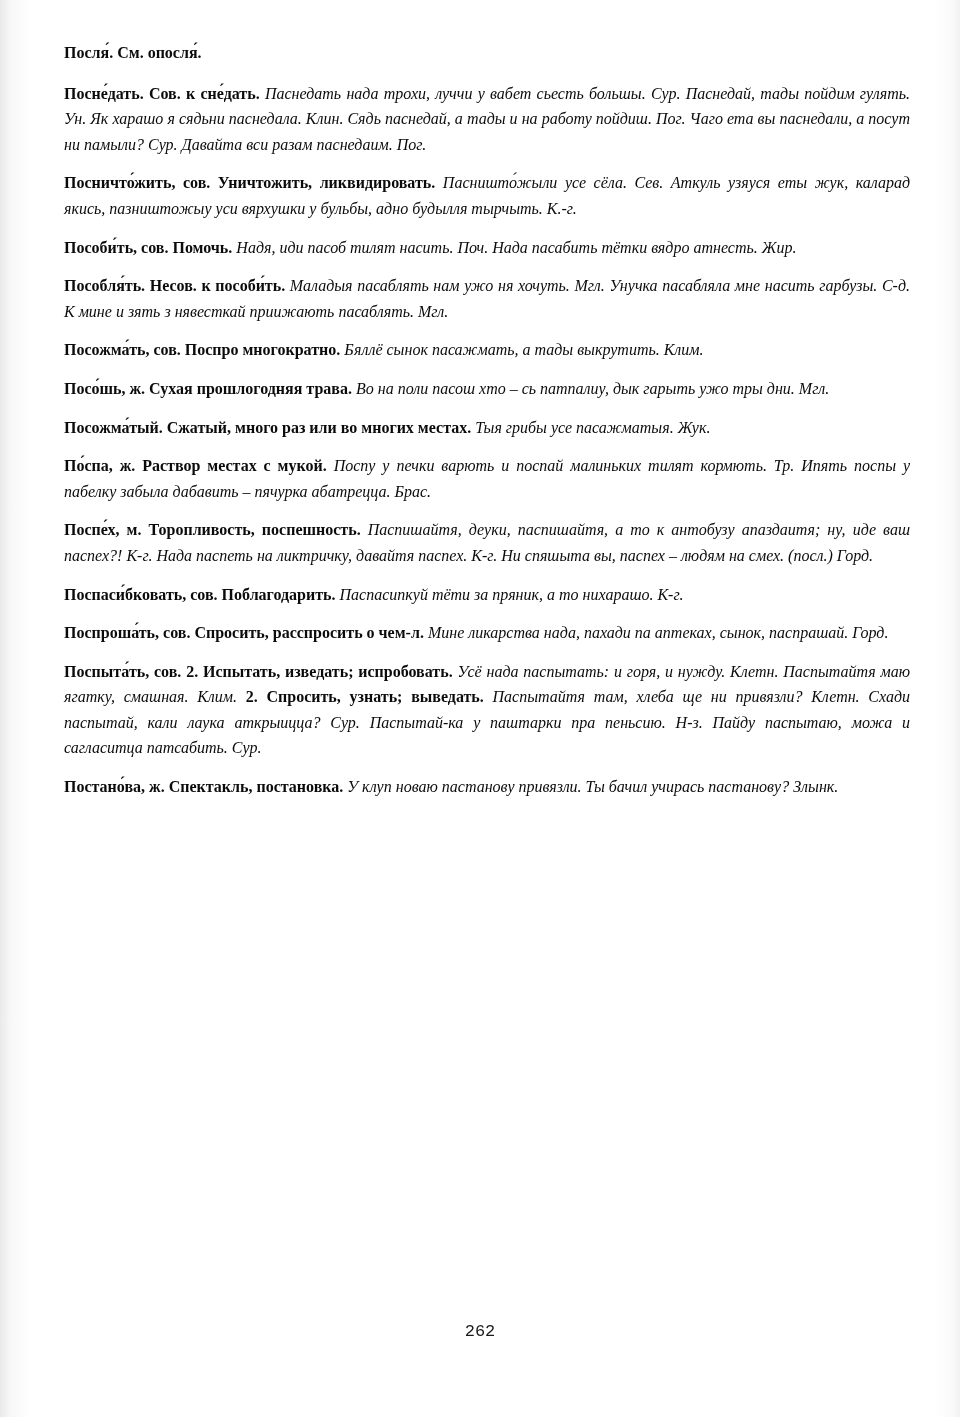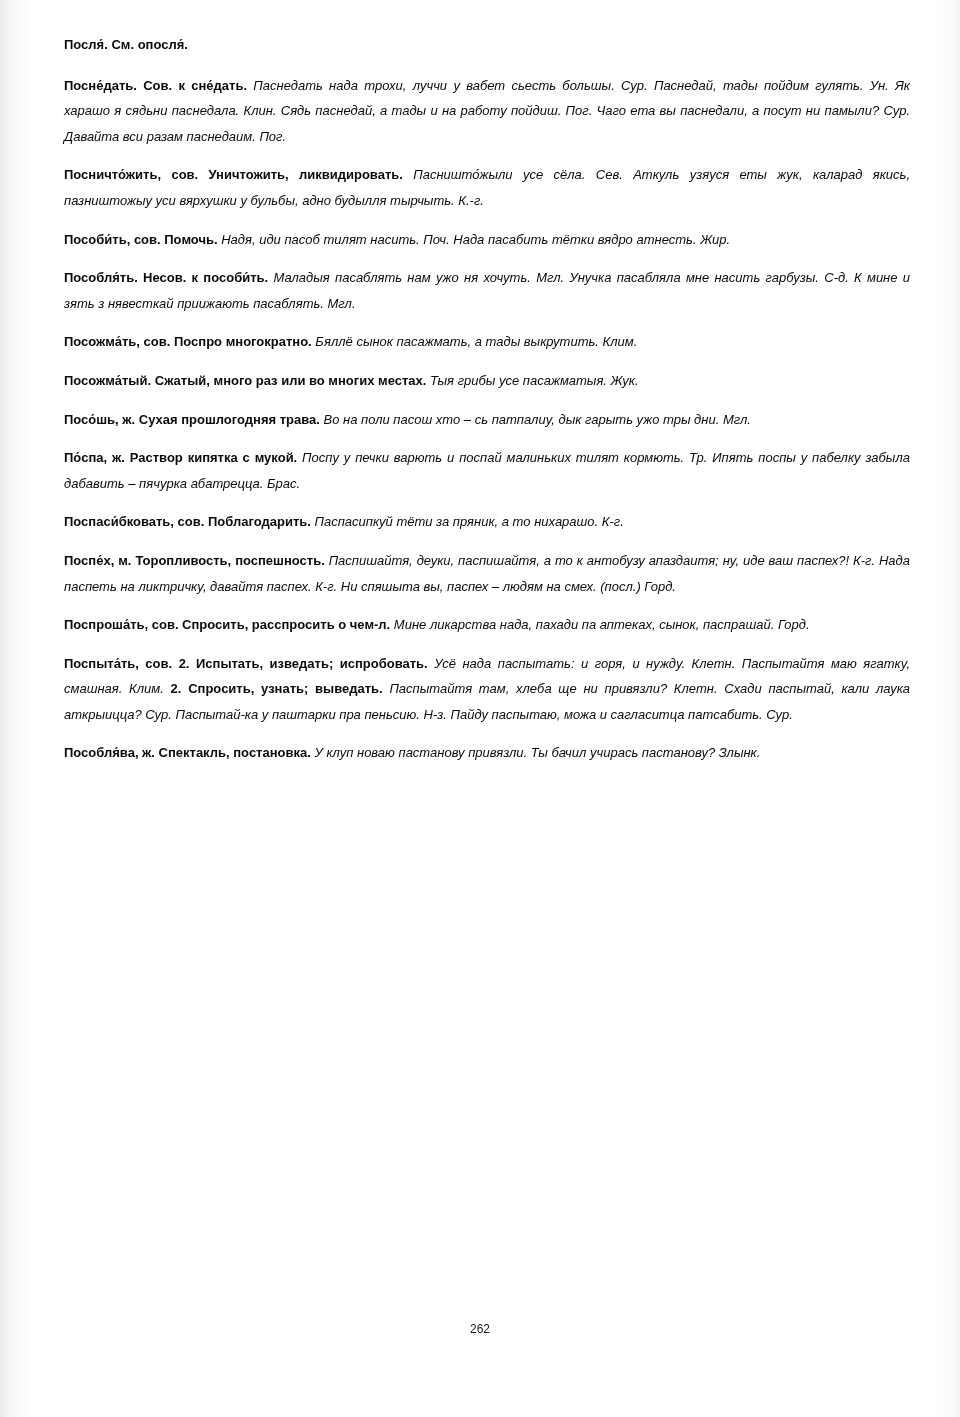--- a/index.html
+++ b/index.html
@@ -19,24 +19,24 @@
     background-image:
       linear-gradient(to right, #e9e9e9 0px, #f7f7f7 10px, #ffffff 30px),
       linear-gradient(to left,  #f2f2f2 0px, #fafafa 8px, #ffffff 26px);
     background-repeat: no-repeat, no-repeat;
     background-size: 30px 100%, 26px 100%;
     background-position: left top, right top;
   }
   .text-column {
     position: absolute;
     left: 64px;
-    top: 32px;
+    top: 40px;
     width: 846px;
-    font-family: Liberation Sans, sans-serif;
-    font-size: 13px;
+    font-family: Liberation Serif, serif;
+    font-size: 16px;
     line-height: 25.6px;
     color: #0b0b0b;
     text-align: justify;
     text-justify: inter-word;
     hyphens: manual;
   }
   .entry {
     margin: 0 0 13px 0;
     text-indent: 0;
   }
@@ -54,22 +54,22 @@
   .ex {
     font-style: italic;
     font-weight: normal;
   }
   .page-number {
     position: absolute;
     left: 0;
     right: 0;
     top: 1322px;
     text-align: center;
-    font-family: Liberation Sans, sans-serif;
-    font-size: 12px;
+    font-family: Liberation Mono, monospace;
+    font-size: 17px;
     color: #1a1a1a;
   }
 </style>
 </head>
 <body>
 
 <div class="page">
 
   <div class="text-column">
 
@@ -97,60 +97,60 @@
       <span class="ex"> Маладыя пасаблять нам ужо ня хочуть. Мгл. Унучка пасабляла мне насить гарбузы. С-д. К мине и зять з нявесткай приижають пасаблять. Мгл.</span>
     </p>
 
 
     <p class="entry">
       <span class="hw">Посожма́ть, сов. Поспро многократно.</span>
       <span class="ex">Бяллё сынок пасажмать, а тады выкрутить. Клим.</span>
     </p>
 
     <p class="entry">
+      <span class="hw">Посо́шь, ж. Сухая прошлогодняя трава.</span>
+      <span class="ex">Во на поли пасош хто – сь патпалиу, дык гарыть ужо тры дни. Мгл.</span>
+    </p>
+
+    <p class="entry">
       <span class="hw">Посожма́тый. Сжатый, много раз или во многих местах.</span>
       <span class="ex">Тыя грибы усе пасажматыя. Жук.</span>
     </p>
 
     <p class="entry">
-      <span class="hw">Посо́шь, ж. Сухая прошлогодняя трава.</span>
-      <span class="ex">Во на поли пасош хто – сь патпалиу, дык гарыть ужо тры дни. Мгл.</span>
+      <span class="hw">По́спа, ж. Раствор местах с мукой.</span>
+      <span class="ex">Поспу у печки варють и поспай малиньких тилят кормють. Тр. Ипять поспы у пабелку забыла дабавить – пячурка абатрецца. Брас.</span>
     </p>
 
     <p class="entry">
-      <span class="hw">По́спа, ж. Раствор кипятка с мукой.</span>
-      <span class="ex">Поспу у печки варють и поспай малиньких тилят кормють. Тр. Ипять поспы у пабелку забыла дабавить – пячурка абатрецца. Брас.</span>
+      <span class="hw">Поспе́х, м. Торопливость, поспешность.</span>
+      <span class="ex">Паспишайтя, деуки, паспишайтя, а то к антобузу апаздаитя; ну, иде ваш паспех?! К-г. Нада паспеть на ликтричку, давайтя паспех. К-г. Ни спяшыта вы, паспех – людям на смех. (посл.) Горд.</span>
     </p>
 
     <p class="entry">
       <span class="hw">Поспаси́бковать, сов. Поблагодарить.</span>
       <span class="ex">Паспасипкуй тёти за пряник, а то нихарашо. К-г.</span>
-    </p>
-
-    <p class="entry">
-      <span class="hw">Поспе́х, м. Торопливость, поспешность.</span>
-      <span class="ex">Паспишайтя, деуки, паспишайтя, а то к антобузу апаздаитя; ну, иде ваш паспех?! К-г. Нада паспеть на ликтричку, давайтя паспех. К-г. Ни спяшыта вы, паспех – людям на смех. (посл.) Горд.</span>
     </p>
 
 
 
     <p class="entry">
       <span class="hw">Поспроша́ть, сов. Спросить, расспросить о чем-л.</span>
       <span class="ex">Мине ликарства нада, пахади па аптеках, сынок, паспрашай. Горд.</span>
     </p>
 
     <p class="entry">
       <span class="hw">Поспыта́ть, сов. 2. Испытать, изведать; испробовать.</span>
       <span class="ex">Усё нада паспытать: и горя, и нужду. Клетн. Паспытайтя маю ягатку, смашная. Клим. </span>
       <span class="sense-num">2. Спросить, узнать; выведать.</span>
       <span class="ex">Паспытайтя там, хлеба ще ни привязли? Клетн. Схади паспытай, кали лаука аткрыицца? Сур. Паспытай-ка у паштарки пра пеньсию. Н-з. Пайду паспытаю, можа и сагласитца патсабить. Сур.</span>
     </p>
 
     <p class="entry">
-      <span class="hw">Пособля́ва, ж. Спектакль, постановка.</span>
+      <span class="hw">Постано́ва, ж. Спектакль, постановка.</span>
       <span class="ex">У клуп новаю пастанову привязли. Ты бачил учирась пастанову? Злынк.</span>
     </p>
 
   </div>
 
   <div class="page-number">262</div>
 
 </div>
 
 </body></html>

